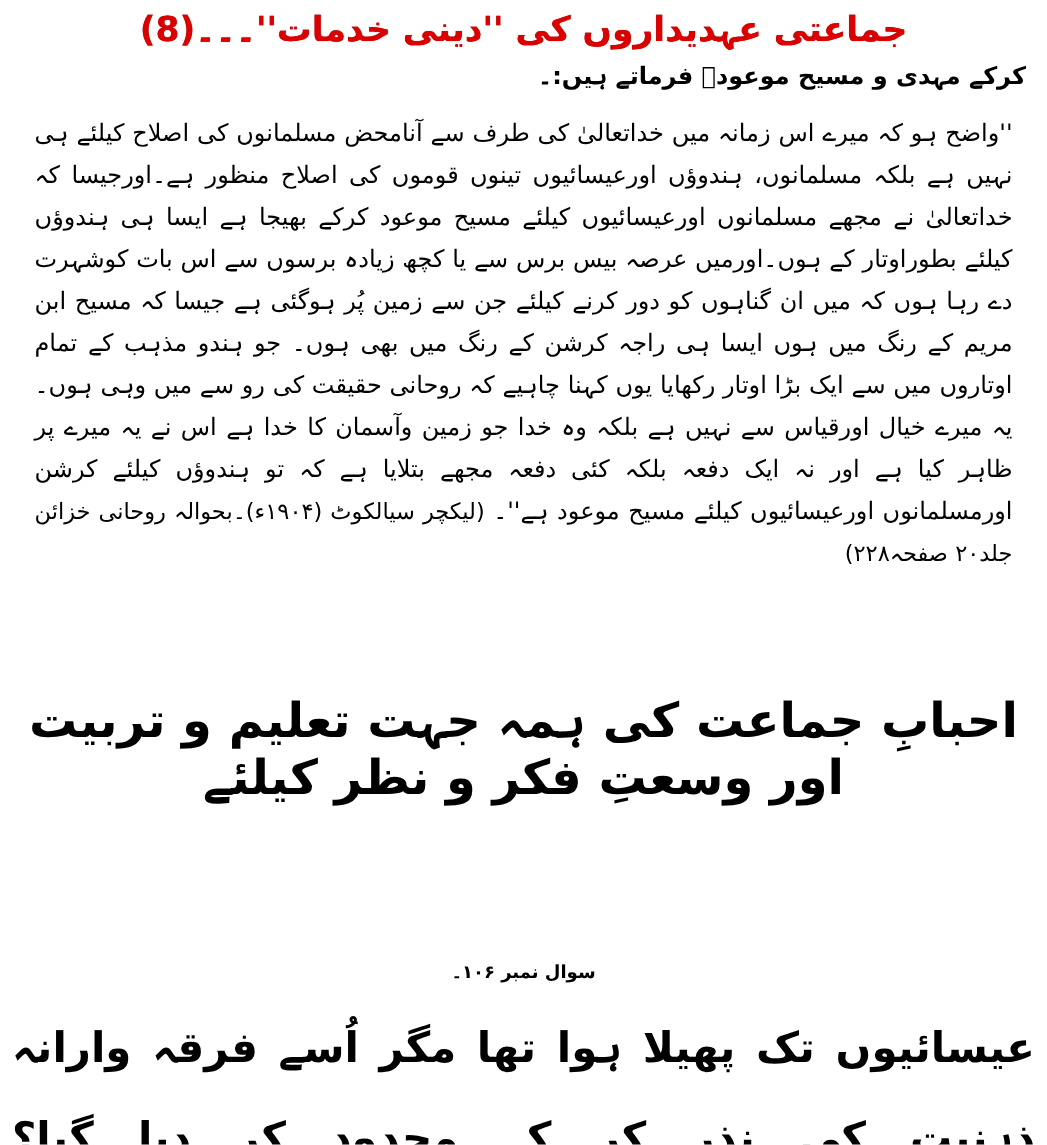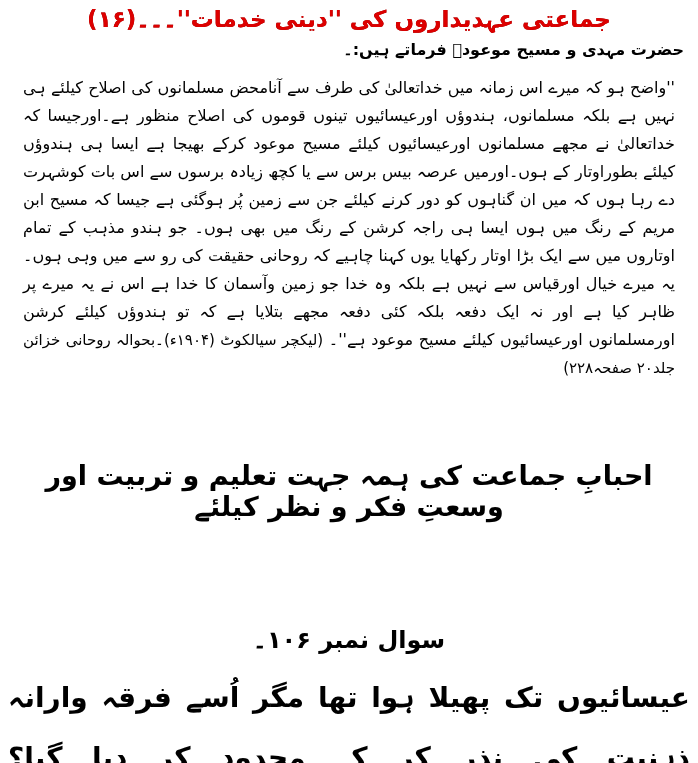--- a/index.html
+++ b/index.html
@@ -41,48 +41,48 @@
     font-size: 16px;
     line-height: 28px;
     text-align: justify;
   }
   .cite {
     font-size: 15px;
   }
   .section-heading {
     margin: 78px 0 0 0;
     text-align: center;
-    font-size: 27px;
+    font-size: 32px;
     font-weight: bold;
   }
   .qnum {
     margin: 104px 0 0 0;
     text-align: center;
-    font-size: 24px;
+    font-size: 12px;
     font-weight: bold;
   }
   .question {
     margin-top: 14px;
     font-size: 28px;
     font-weight: bold;
     line-height: 60px;
   }
   .qline {
     text-align: justify;
     text-align-last: justify;
   }
 </style>
 </head>
 <body>
 
 <div class="page">
 
-  <h1 class="title" style="color: rgb(221, 0, 0);">جماعتی عہدیداروں کی ''دینی خدمات''۔۔۔(۱۶)</h1>
+  <h1 class="title" style="color: rgb(221, 0, 0);">جماعتی عہدیداروں کی ''دینی خدمات''۔۔۔(8)</h1>
 
-  <div class="intro">حضرت مہدی و مسیح موعودؑ فرماتے ہیں:۔</div>
+  <div class="intro">کرکے مہدی و مسیح موعودؑ فرماتے ہیں:۔</div>
 
   <p class="quote"><span>''واضح ہو کہ میرے اس زمانہ میں خداتعالیٰ کی طرف سے آنامحض مسلمانوں کی اصلاح کیلئے ہی نہیں ہے بلکہ مسلمانوں، ہندوؤں اورعیسائیوں تینوں قوموں کی اصلاح منظور ہے۔اورجیسا کہ خداتعالیٰ نے مجھے مسلمانوں اورعیسائیوں کیلئے مسیح موعود کرکے بھیجا ہے ایسا ہی ہندوؤں کیلئے بطوراوتار کے ہوں۔اورمیں عرصہ بیس برس سے یا کچھ زیادہ برسوں سے اس بات کوشہرت دے رہا ہوں کہ میں ان گناہوں کو دور کرنے کیلئے جن سے زمین پُر ہوگئی ہے جیسا کہ مسیح ابن مریم کے رنگ میں ہوں ایسا ہی راجہ کرشن کے رنگ میں بھی ہوں۔ جو ہندو مذہب کے تمام اوتاروں میں سے ایک بڑا اوتار رکھایا یوں کہنا چاہیے کہ روحانی حقیقت کی رو سے میں وہی ہوں۔ یہ میرے خیال اورقیاس سے نہیں ہے بلکہ وہ خدا جو زمین وآسمان کا خدا ہے اس نے یہ میرے پر ظاہر کیا ہے اور نہ ایک دفعہ بلکہ کئی دفعہ مجھے بتلایا ہے کہ تو ہندوؤں کیلئے کرشن اورمسلمانوں اورعیسائیوں کیلئے مسیح موعود ہے''۔</span> <span class="cite">(لیکچر سیالکوٹ (۱۹۰۴ء)۔بحوالہ روحانی خزائن جلد۲۰ صفحہ۲۲۸)</span></p>
 
   <h2 class="section-heading">احبابِ جماعت کی ہمہ جہت تعلیم و تربیت اور وسعتِ فکر و نظر کیلئے</h2>
 
   <div class="qnum">سوال نمبر ۱۰۶۔</div>
 
   <div class="question">
     <div class="qline">عیسائیوں تک پھیلا ہوا تھا مگر اُسے فرقہ وارانہ ذہنیت کی نذر کر کے محدود کر دیا گیا؟</div>
   </div>

